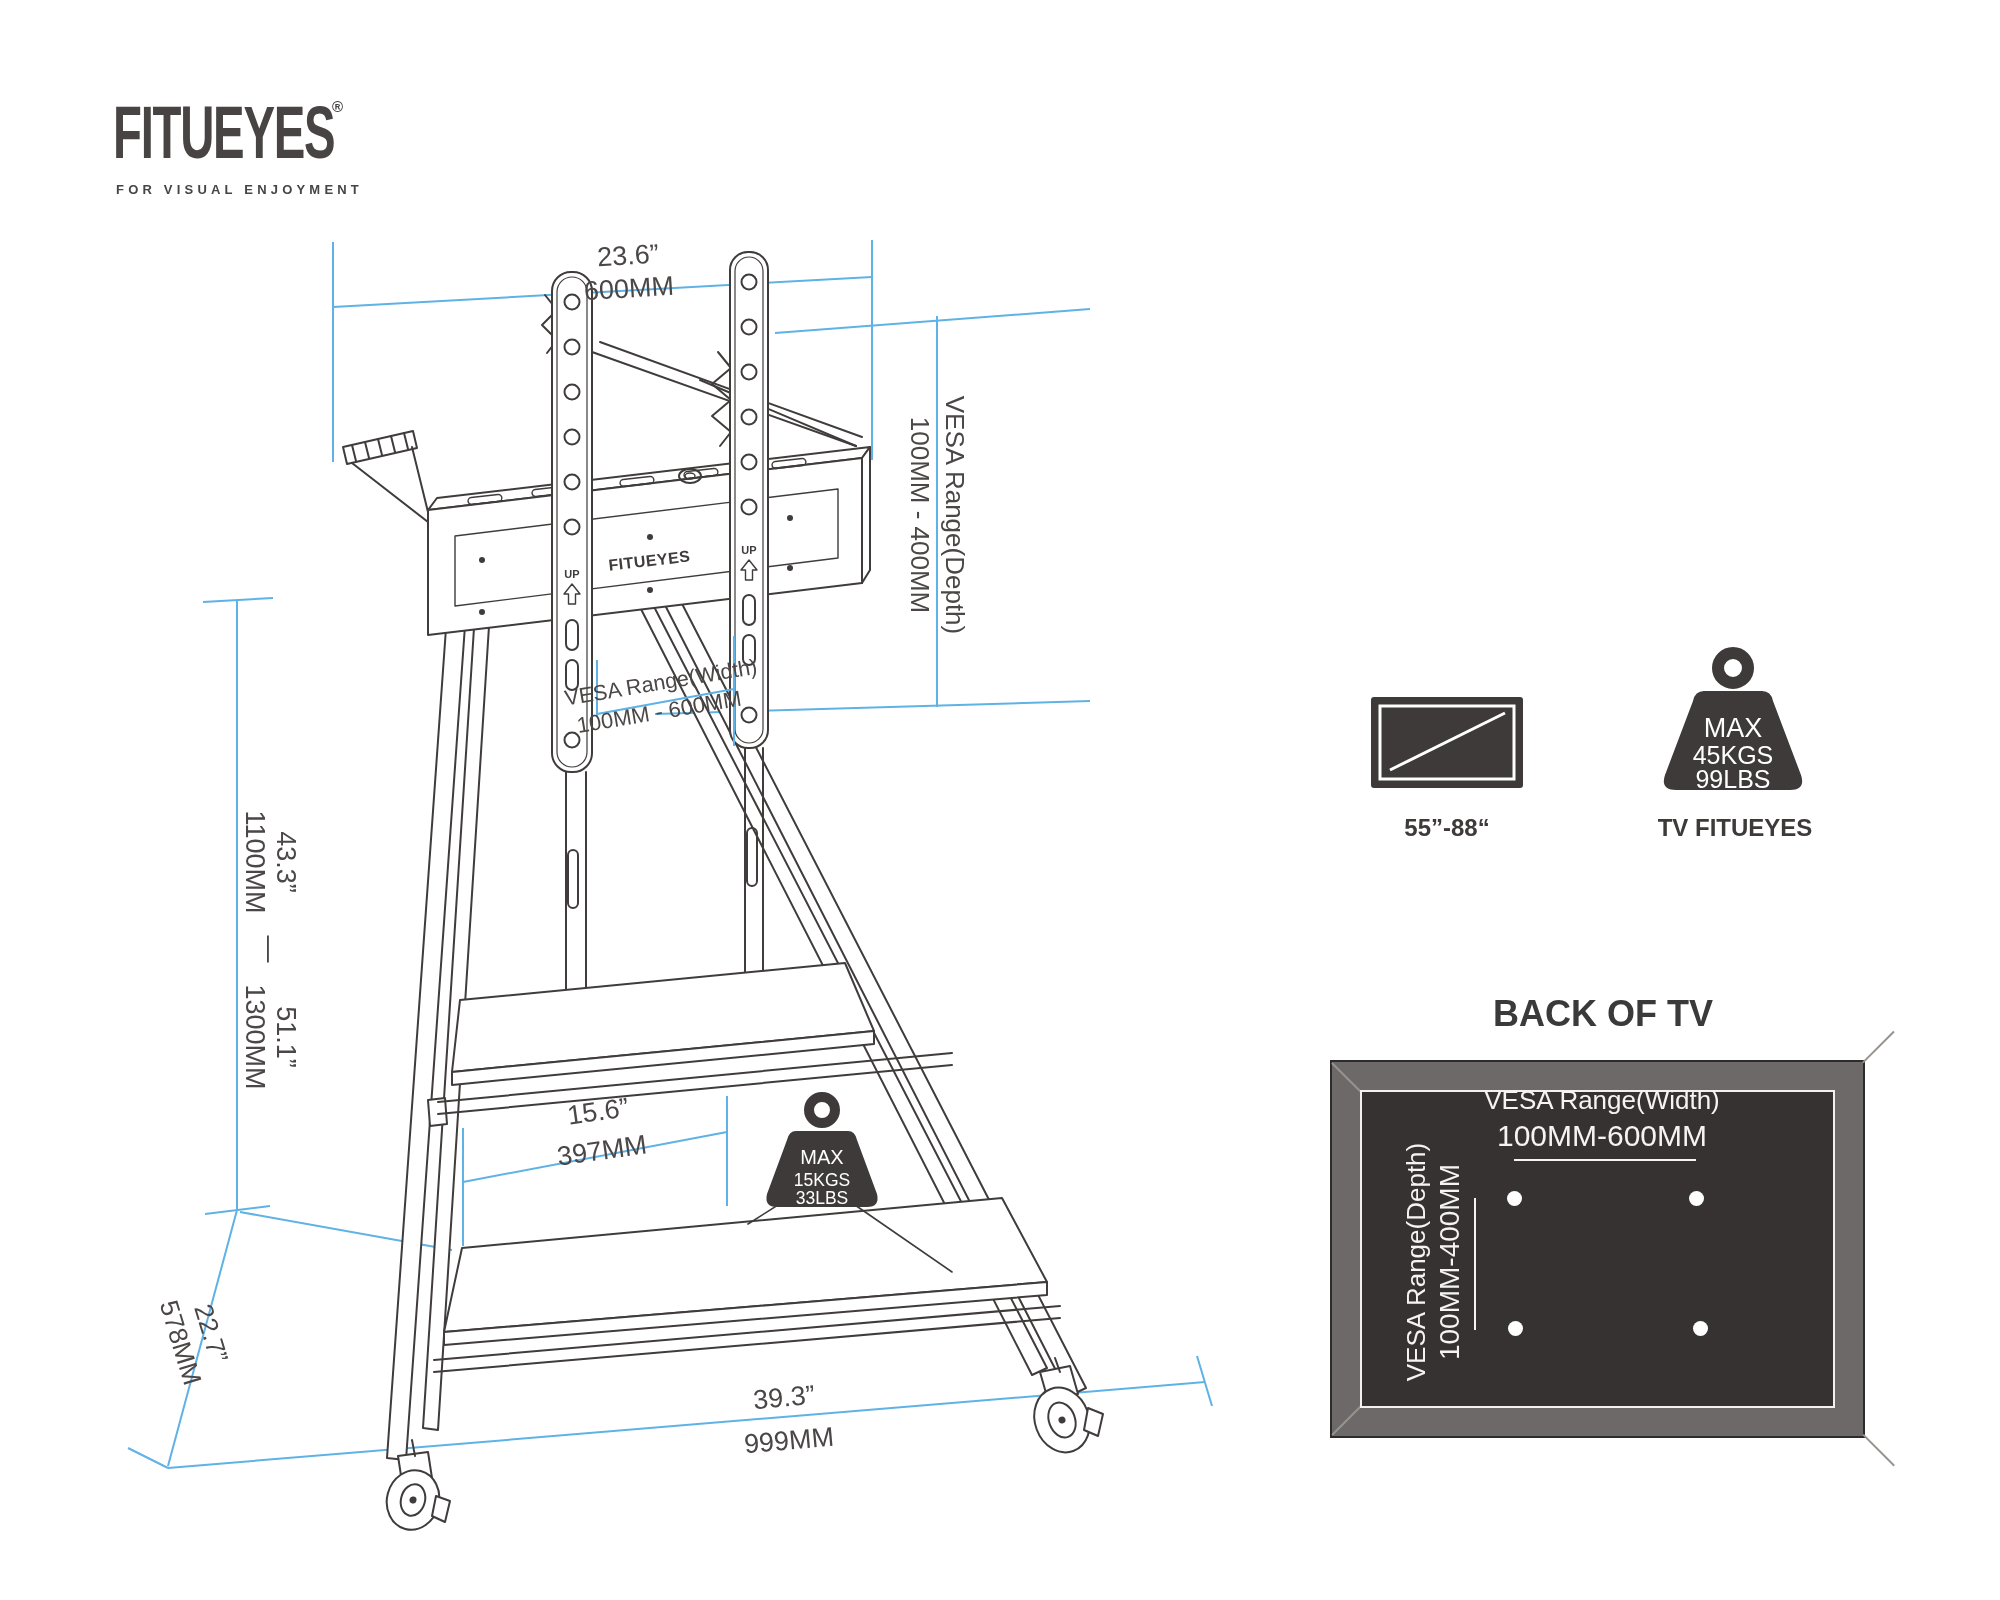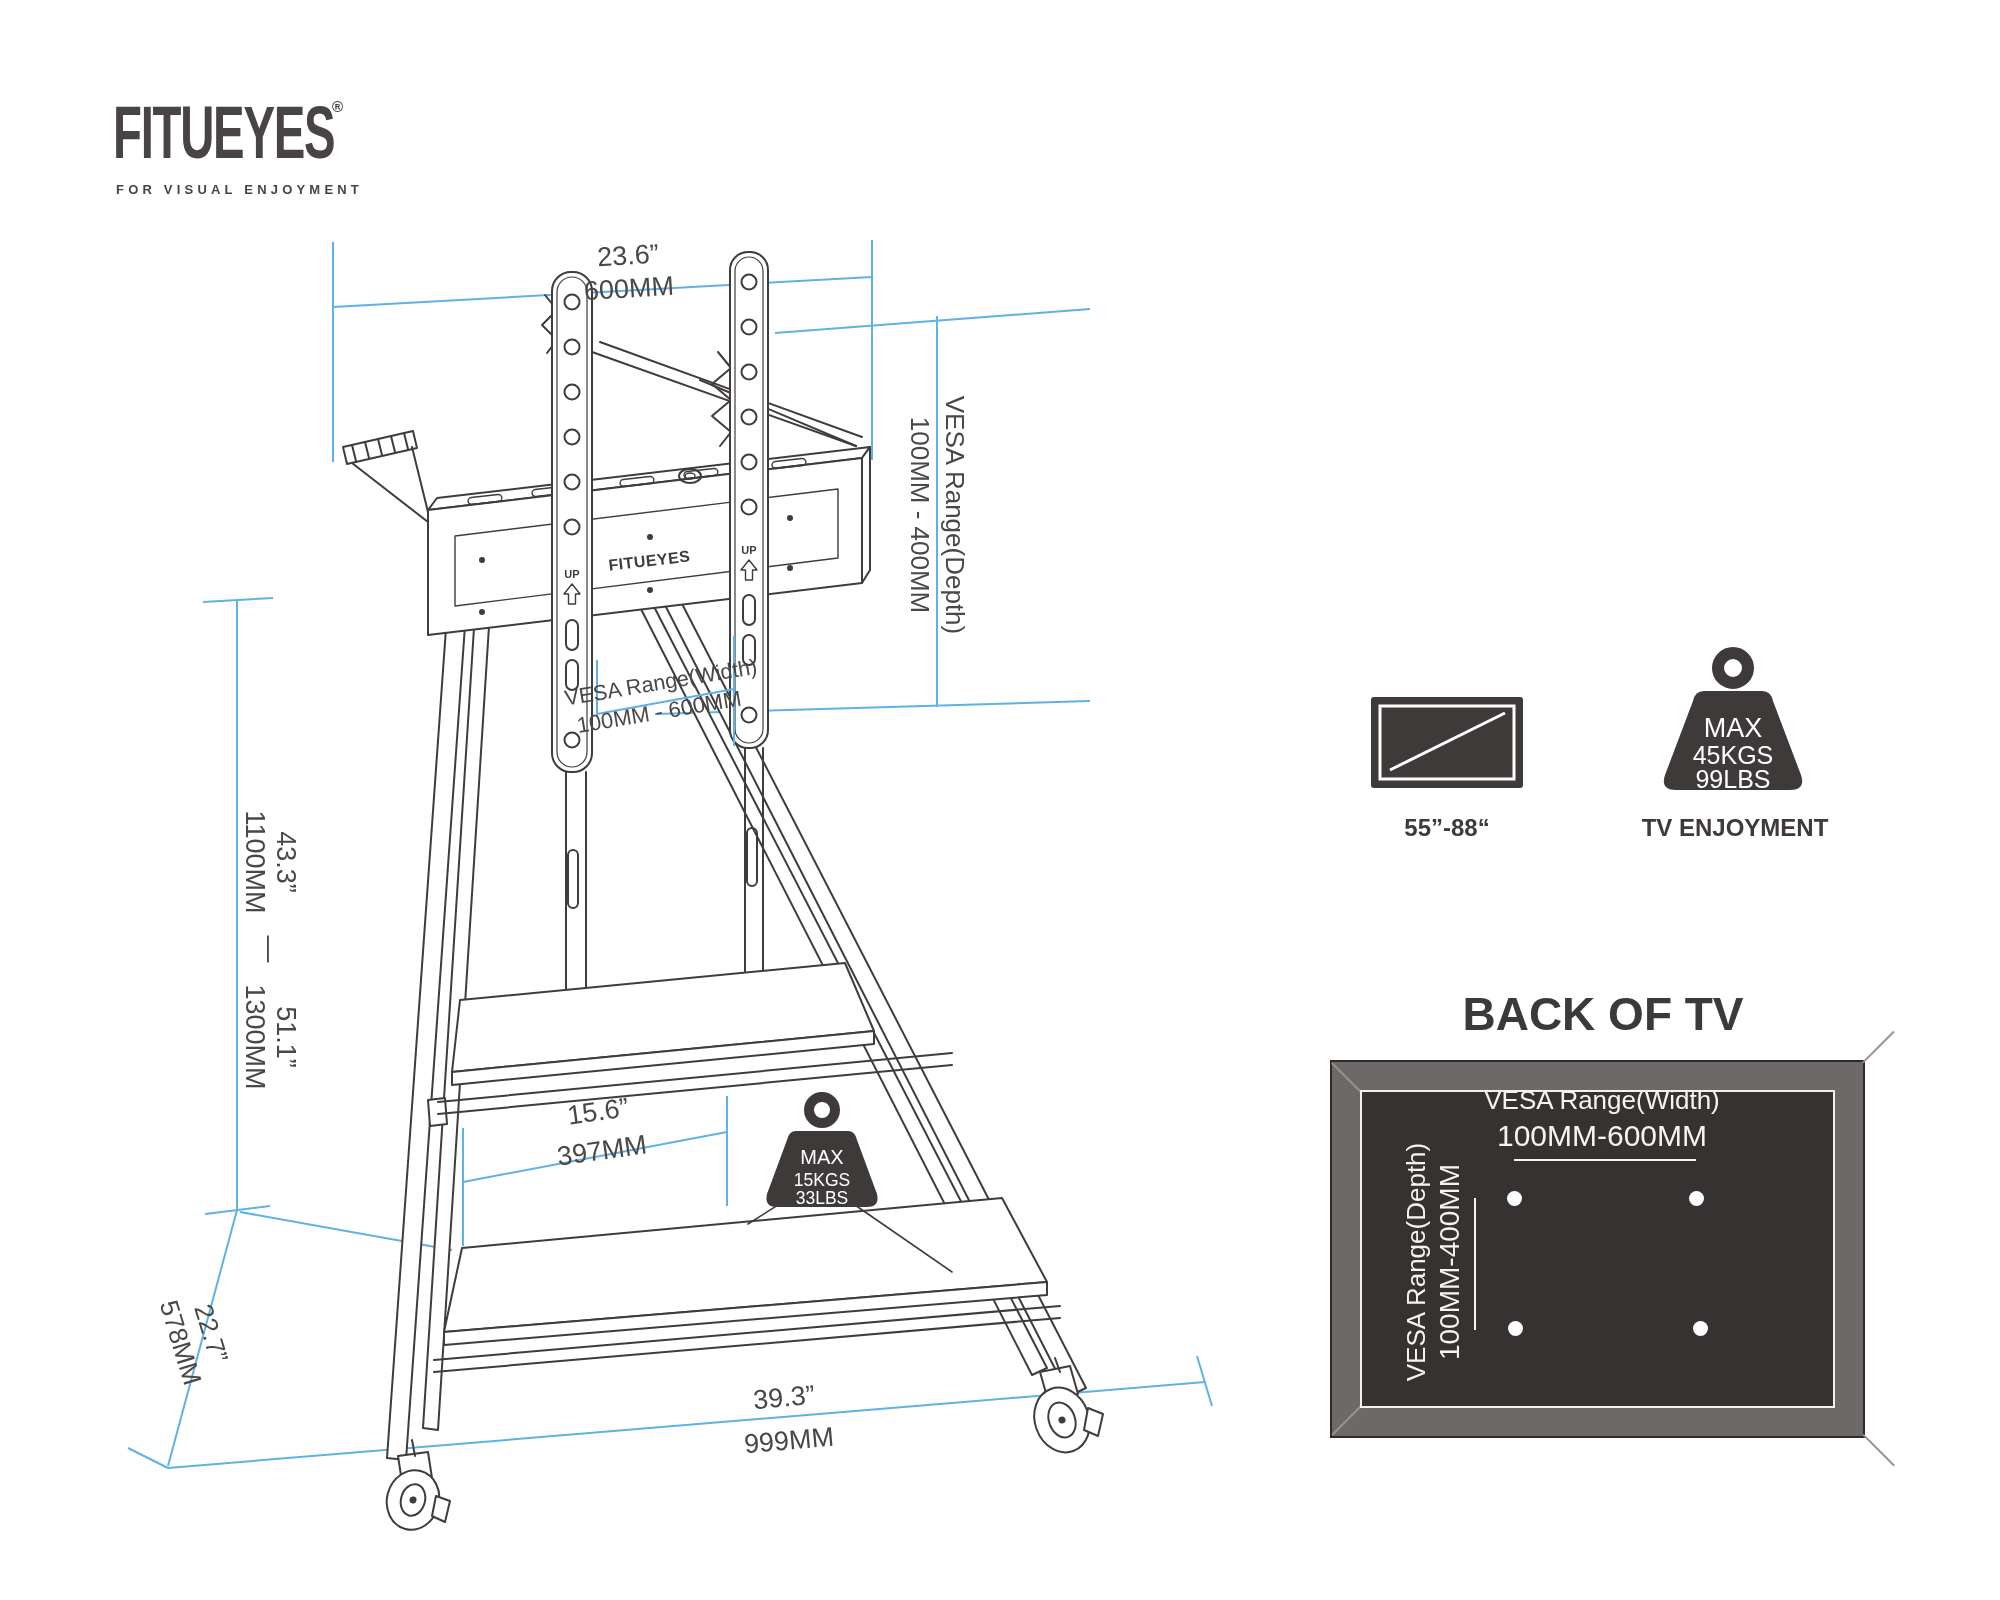--- a/index.html
+++ b/index.html
@@ -7,21 +7,21 @@
          font-family:"Liberation Sans","DejaVu Sans",sans-serif;color:#4a4746;}
   svg{position:absolute;left:0;top:0;}
   .abs{position:absolute;}
   .ctr{transform:translate(-50%,-50%);}
   .dim{position:absolute;color:#4a4746;font-size:27px;white-space:nowrap;line-height:1.15;}
   .logo-word{font-weight:bold;font-size:74px;color:#474443;letter-spacing:-2px;
              transform:scaleX(0.64);transform-origin:left top;white-space:nowrap;line-height:1;}
   .logo-reg{position:absolute;font-size:15px;font-weight:bold;color:#474443;}
   .logo-tag{position:absolute;font-size:13px;font-weight:bold;letter-spacing:4.2px;color:#474443;white-space:nowrap;text-align:center;}
   .spec-label{position:absolute;font-weight:bold;font-size:24px;color:#3d3a39;white-space:nowrap;}
-  .back-title{position:absolute;font-weight:bold;font-size:46px;color:#3a3a3a;white-space:nowrap;}
+  .back-title{position:absolute;font-weight:bold;font-size:36px;color:#3a3a3a;white-space:nowrap;}
   
   .panel{position:absolute;left:1330px;top:1060px;width:535px;height:378px;
          background:#6c6968;border:2px solid #2e2b2a;box-sizing:border-box;}
   .panel-inner{position:absolute;left:28px;top:28px;right:28px;bottom:28px;
                background:#363231;border:2px solid #f2f1f0;box-sizing:border-box;}
   .miter{position:absolute;width:44px;height:1.6px;background:#97948f;transform-origin:left center;}
   .p-text{position:absolute;color:#f5f4f2;white-space:nowrap;text-align:center;}
   .hole{position:absolute;width:15px;height:15px;border-radius:50%;background:#ffffff;}
   .wline{position:absolute;background:#f5f4f2;}
 </style>
@@ -257,21 +257,21 @@
 
   <div class="dim" style="left:196px;top:1338px;transform:translate(-50%,-50%) rotate(73deg);text-align:center;line-height:32px;font-size:26px;">
     <div>22.7”</div>
     <div>578MM</div>
   </div>
 
   <div class="dim ctr" style="left:784px;top:1398px;transform:translate(-50%,-50%) rotate(-5deg);">39.3”</div>
   <div class="dim ctr" style="left:789px;top:1441px;transform:translate(-50%,-50%) rotate(-5deg);">999MM</div>
 
   <div class="spec-label ctr" style="left:1447px;top:828px;">55”-88“</div>
-  <div class="spec-label ctr" style="left:1735px;top:828px;">TV ENJOYMENT</div>
+  <div class="spec-label ctr" style="left:1735px;top:828px;">TV FITUEYES</div>
 
   <div class="back-title ctr" style="left:1603px;top:1014px;">BACK OF TV</div>
 
   <div class="panel">
     <div class="miter" style="left:0;top:0;transform:rotate(45deg);"></div>
     <div class="miter" style="right:0;top:0;transform:rotate(135deg);transform-origin:right center;"></div>
     <div class="miter" style="left:0;bottom:0;transform:rotate(-45deg);"></div>
     <div class="miter" style="right:0;bottom:0;transform:rotate(-135deg);transform-origin:right center;"></div>
     <div class="panel-inner"></div>
 

